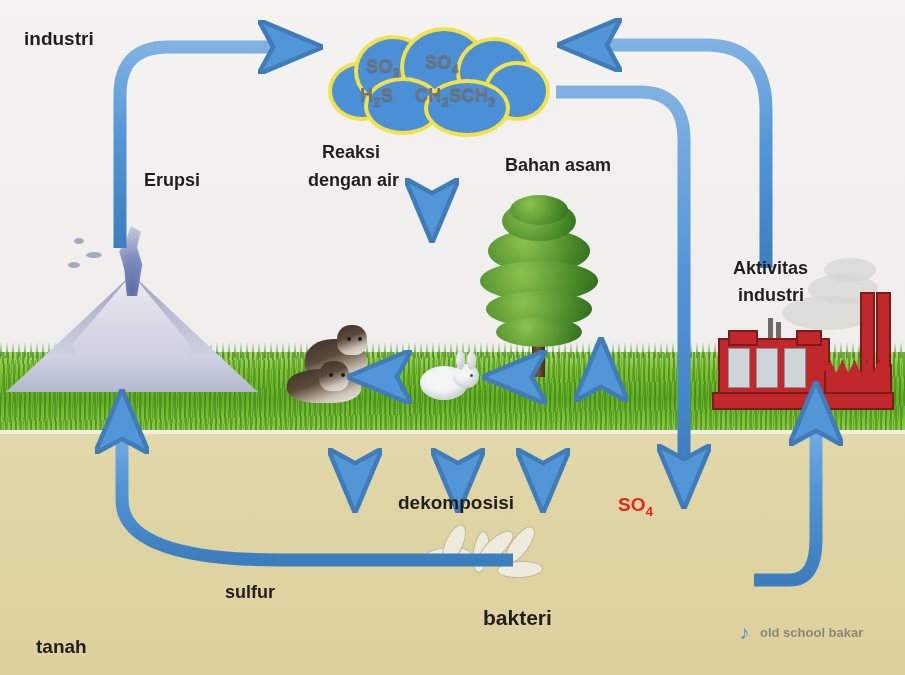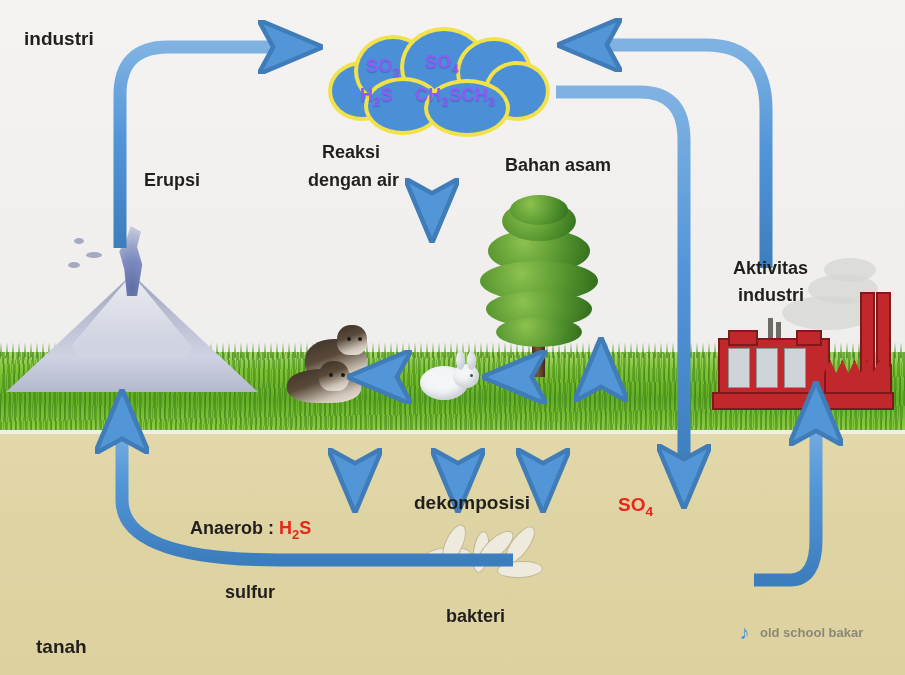--- a/index.html
+++ b/index.html
@@ -33,21 +33,21 @@
   .vplume{position:absolute;left:118px;top:-46px;width:64px;height:70px;
      background:radial-gradient(ellipse at 50% 90%,#5f6ea8 0%,#7e8cc0 35%,rgba(150,160,200,.45) 70%,rgba(200,205,230,0) 100%);
      clip-path:polygon(42% 100%,58% 100%,66% 55%,58% 30%,64% 8%,48% 0%,40% 22%,30% 36%,38% 62%);}
   .vash{position:absolute;width:10px;height:6px;border-radius:50%;background:rgba(90,100,150,.5);}
 
   
   .cloud{position:absolute;left:332px;top:31px;width:216px;height:108px;}
   .cloud b{position:absolute;border-radius:50%;background:#4b8fd6;
      box-shadow:0 0 0 4px #f2e24a;}
   .cloud .inner{position:absolute;inset:0;}
-  .cloud-txt{position:absolute;left:0;top:0;width:216px;height:108px;color:#8b5cf6;
+  .cloud-txt{position:absolute;left:0;top:0;width:216px;height:108px;color:#737373;
      font-size:18px;font-weight:600;letter-spacing:.3px;z-index:6;}
   .cloud-txt span{position:absolute;white-space:nowrap;text-shadow:0 1px 1px rgba(30,60,100,.35);}
   .f1{left:34px;top:25px;} .f2{left:93px;top:21px;}
   .f3{left:28px;top:54px;} .f4{left:83px;top:54px;}
   sub{font-size:.72em;}
 
   
   .tree{position:absolute;left:480px;top:195px;width:118px;height:185px;}
   .trunk{position:absolute;left:52px;top:58px;width:13px;height:124px;
      background:linear-gradient(90deg,#4a3220,#7a5634 45%,#3e2a1a);}
@@ -213,29 +213,26 @@
   <div class="lbl" style="left:144px;top:170px;font-size:18px;">Erupsi</div>
 
   <div class="lbl" style="left:322px;top:142px;font-size:18px;">Reaksi</div>
   <div class="lbl" style="left:308px;top:170px;font-size:18px;">dengan air</div>
 
   <div class="lbl" style="left:505px;top:155px;font-size:18px;">Bahan asam</div>
 
   <div class="lbl" style="left:733px;top:258px;font-size:18px;">Aktivitas</div>
   <div class="lbl" style="left:738px;top:285px;font-size:18px;">industri</div>
 
-  <div style="position:absolute;left:190px;top:518px;font-size:18px;font-weight:700;color:#211f1c;">
-    <span>Anaerob : </span><span class="red">H<sub>2</sub>S</span>
-  </div>
 
   <div class="lbl" style="left:225px;top:582px;font-size:18px;font-weight:600;">sulfur</div>
 
-  <div class="lbl" style="left:414px;top:492px;font-size:19px;">dekomposisi</div>
-
-  <div class="lbl" style="left:446px;top:606px;font-size:18px;">bakteri</div>
+  <div class="lbl" style="left:398px;top:492px;font-size:19px;">dekomposisi</div>
+
+  <div class="lbl" style="left:483px;top:606px;font-size:21px;">bakteri</div>
 
   <div class="lbl red" style="left:618px;top:494px;font-size:19px;">SO<sub>4</sub></div>
 
 
   <div class="lbl" style="left:36px;top:636px;font-size:19px;">tanah</div>
 
   <div class="wm-note">♪</div>
   <div class="wm">old school bakar</div>
 
 </div>

